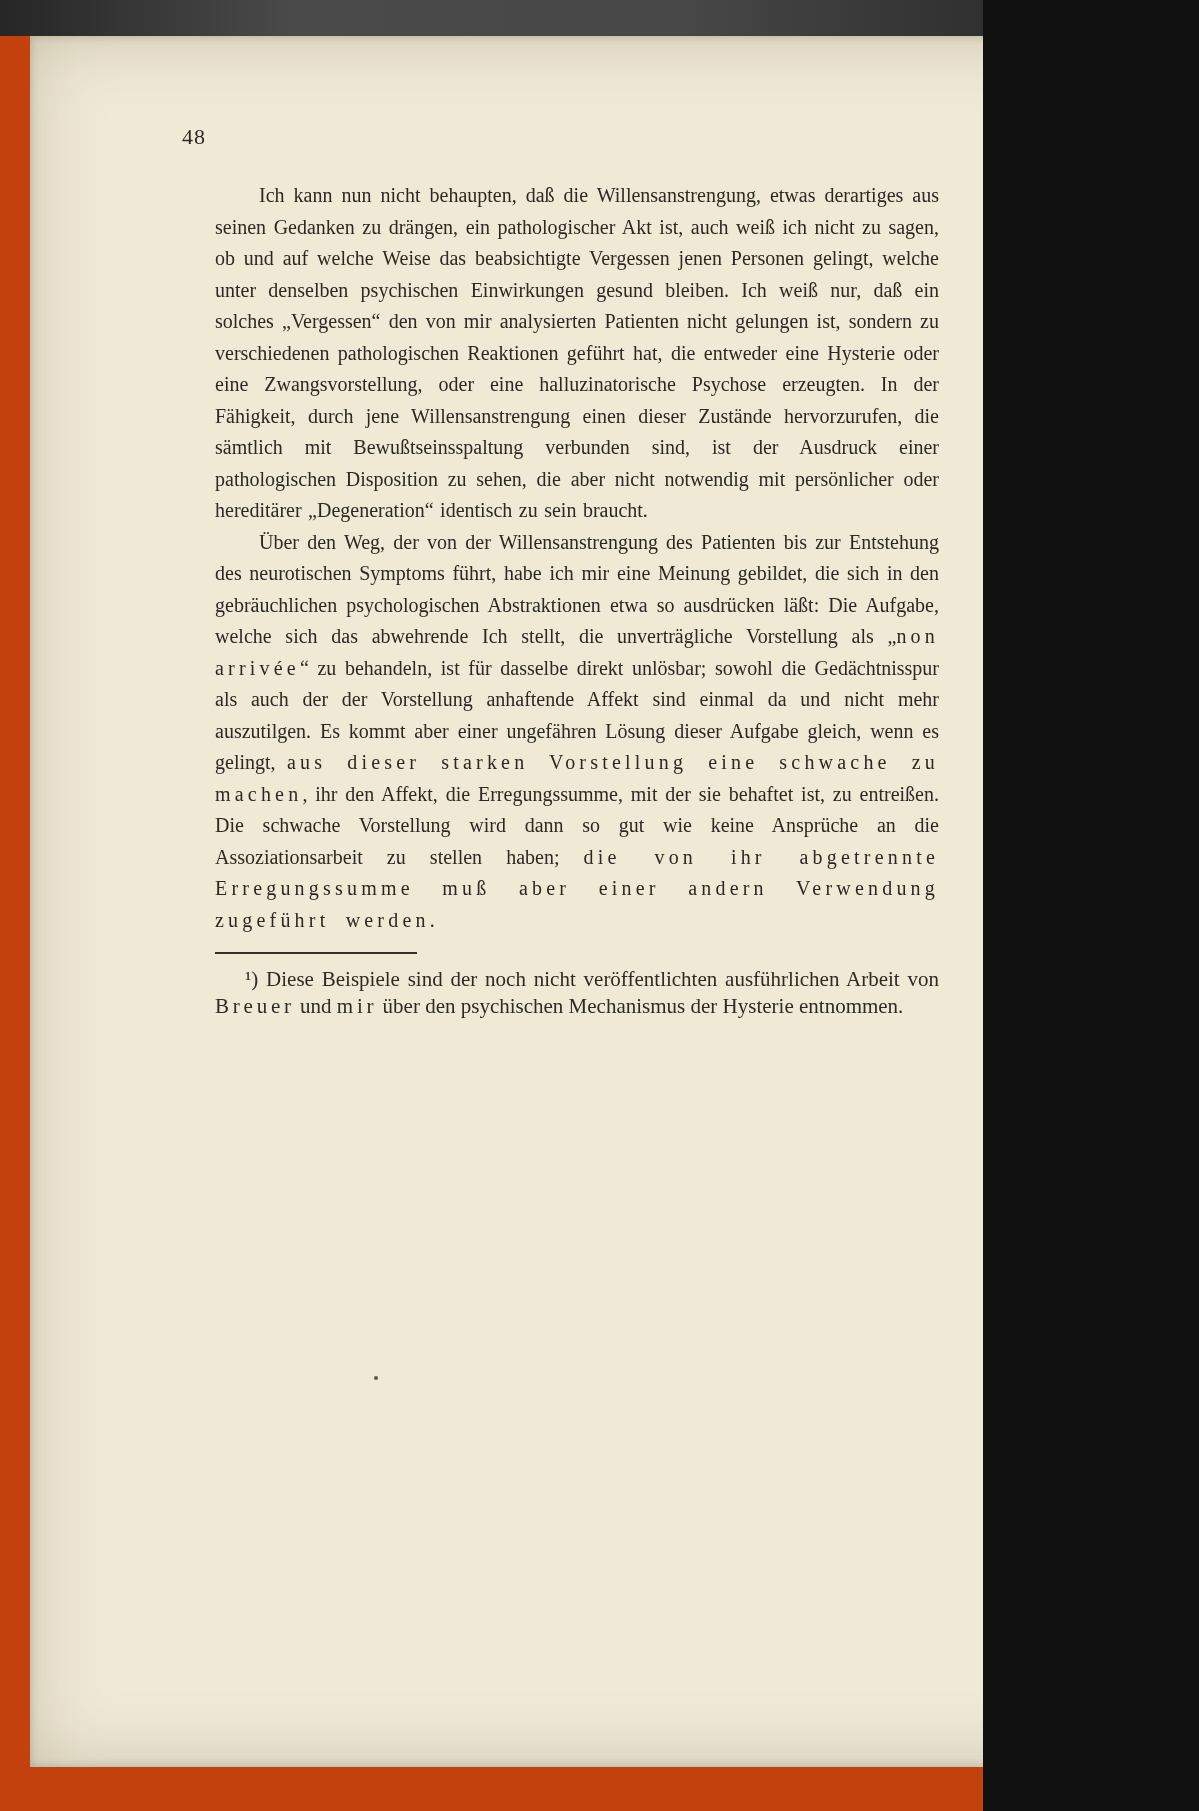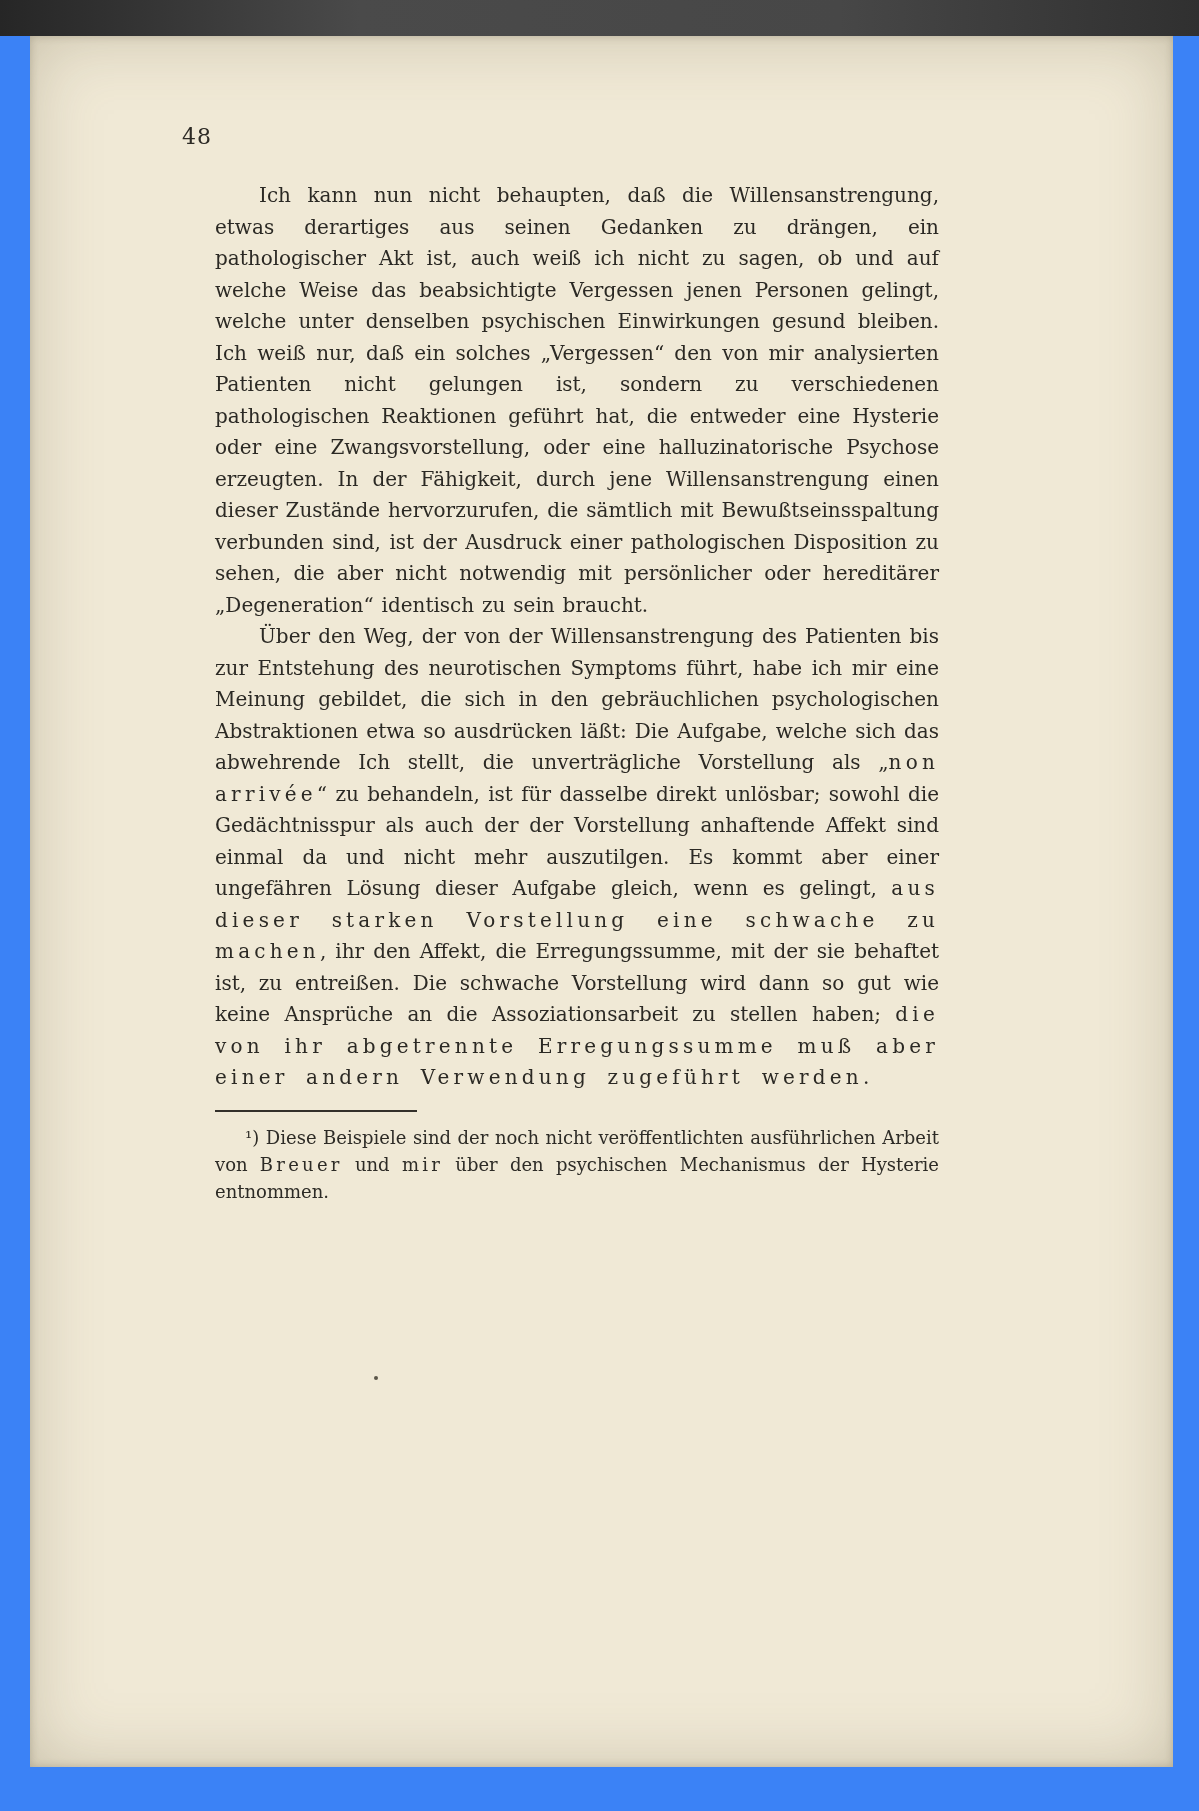--- a/index.html
+++ b/index.html
@@ -2,24 +2,25 @@
 <html><head>
 <meta charset="utf-8">
 <style>
   html, body { margin: 0; padding: 0; }
   body {
     background: #111;
     font-family: "DejaVu Serif", "Liberation Serif", serif;
   }
   .scan {
     position: relative;
-    width: 1199px;
+    width: 983px;
     height: 1811px;
-    background: #3b82f6;
+    background: #c2410c;
     overflow: hidden;
+    font-family: Liberation Serif, serif;
   }
   .edge-top {
     position: absolute;
     top: 0; left: 0; right: 0;
     height: 36px;
     background: linear-gradient(90deg, #262626, #4a4a4a 30%, #474747 70%, #303030);
   }
   .paper {
     position: absolute;
     left: 30px;
@@ -57,21 +58,21 @@
     word-spacing: 0.35em;
   }
   .fn-sep {
     width: 202px;
     height: 0;
     border-top: 2px solid #33302a;
     margin: 16px 0 12px 0;
   }
   .footnote {
     margin: 0;
-    font-size: 18px;
+    font-size: 21px;
     line-height: 27px;
     text-align: justify;
     text-indent: 30px;
     color: #2d2b26;
   }
   .footnote .sperr {
     letter-spacing: 0.18em;
     word-spacing: 0.3em;
   }
   .speck {

